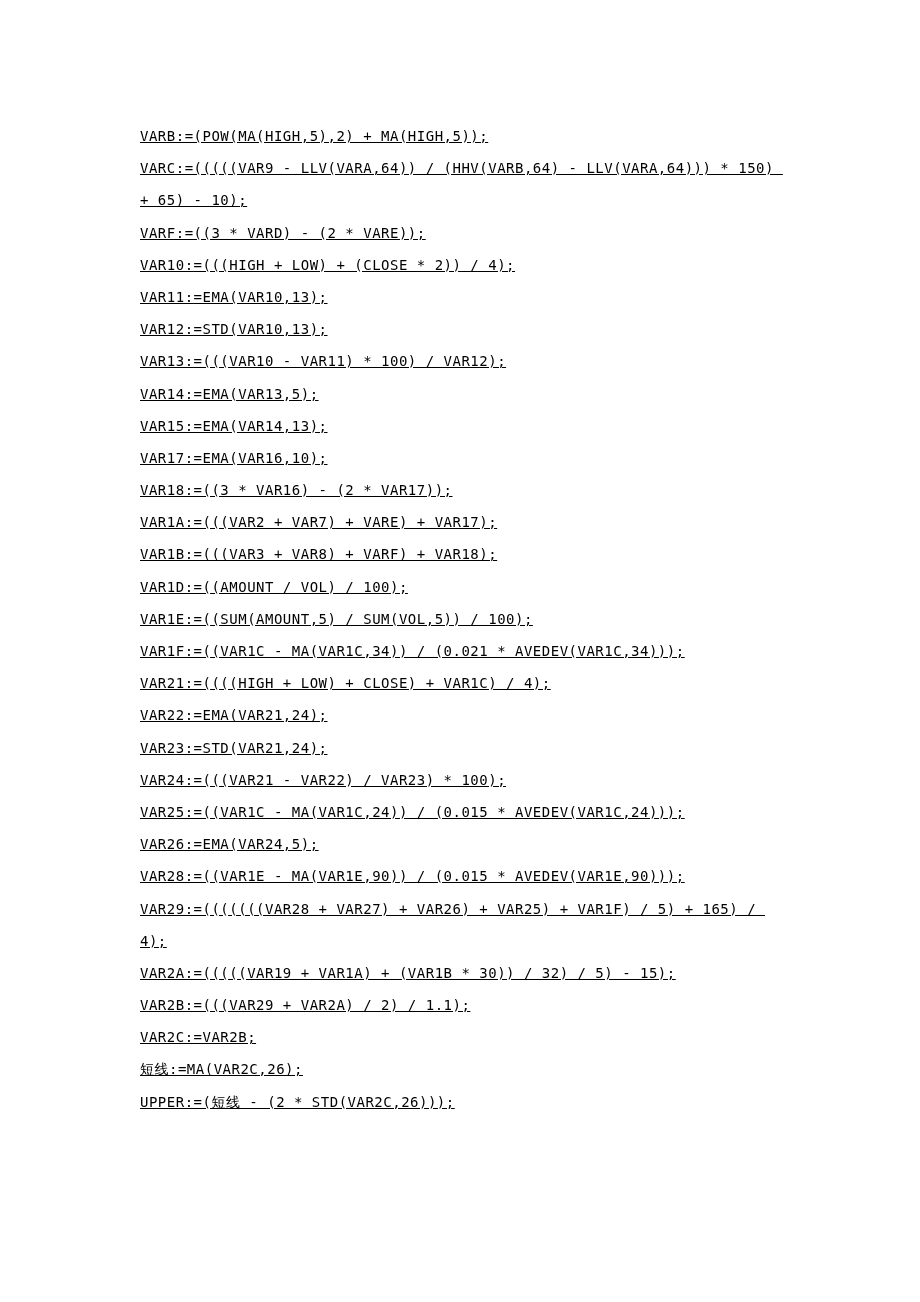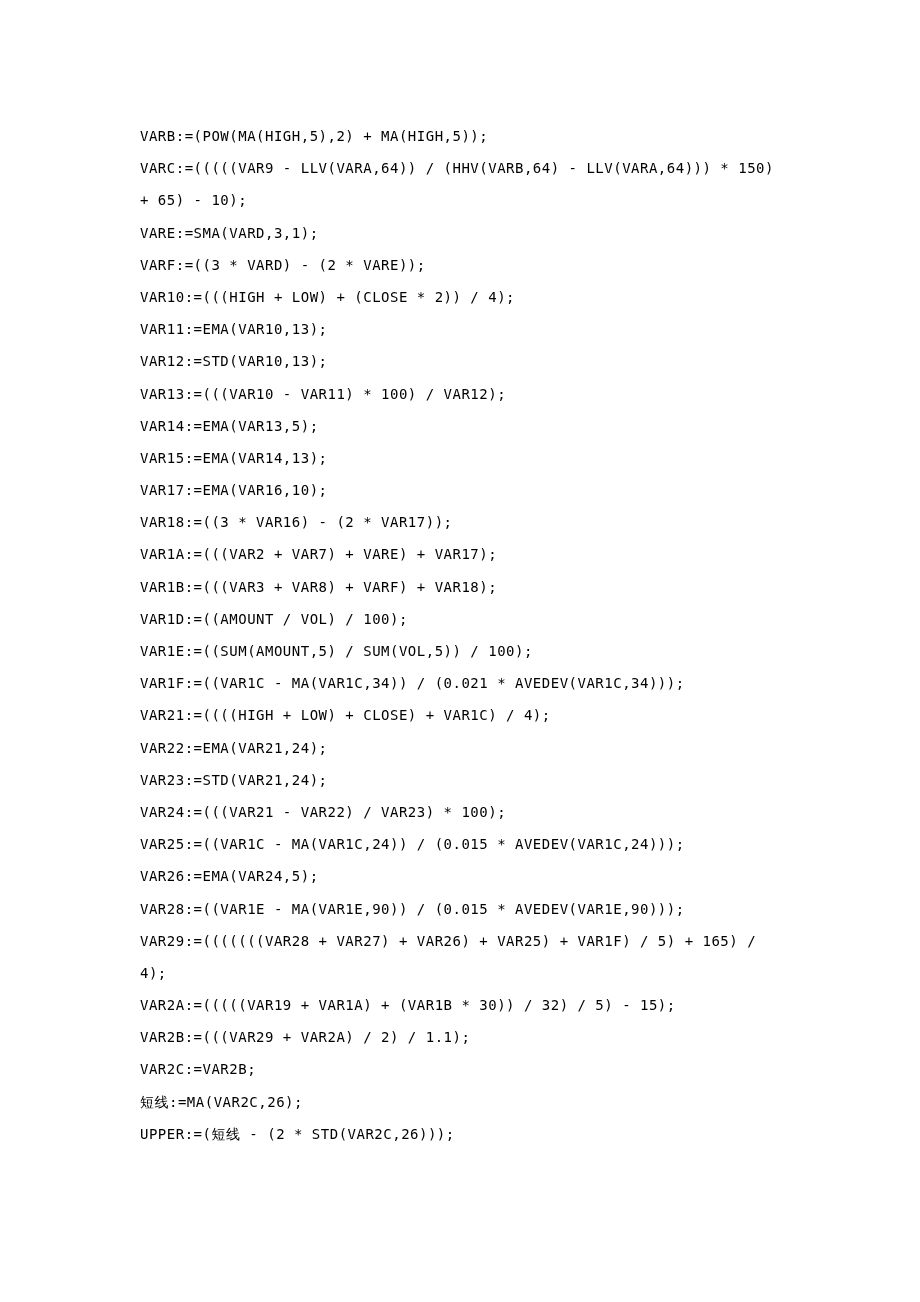--- a/index.html
+++ b/index.html
@@ -15,29 +15,29 @@
       padding: 120px 140px 80px 140px;
       line-height: 2.3;
       letter-spacing: 0.5px;
       width: 920px;
       height: 1302px;
       overflow: hidden;
     }
     .code-line {
       white-space: pre-wrap;
       word-break: break-all;
+      text-decoration: underline;
     }
   </style>
 </head>
 <body>
 
 <div id="code-container">
     <div class="code-line">VARB:=(POW(MA(HIGH,5),2) + MA(HIGH,5));</div>
     <div class="code-line">VARC:=(((((VAR9 - LLV(VARA,64)) / (HHV(VARB,64) - LLV(VARA,64))) * 150) + 65) - 10);</div>
-    <div class="code-line">VARE:=SMA(VARD,3,1);</div>
     <div class="code-line">VARF:=((3 * VARD) - (2 * VARE));</div>
     <div class="code-line">VAR10:=(((HIGH + LOW) + (CLOSE * 2)) / 4);</div>
     <div class="code-line">VAR11:=EMA(VAR10,13);</div>
     <div class="code-line">VAR12:=STD(VAR10,13);</div>
     <div class="code-line">VAR13:=(((VAR10 - VAR11) * 100) / VAR12);</div>
     <div class="code-line">VAR14:=EMA(VAR13,5);</div>
     <div class="code-line">VAR15:=EMA(VAR14,13);</div>
     <div class="code-line">VAR17:=EMA(VAR16,10);</div>
     <div class="code-line">VAR18:=((3 * VAR16) - (2 * VAR17));</div>
     <div class="code-line">VAR1A:=(((VAR2 + VAR7) + VARE) + VAR17);</div>

